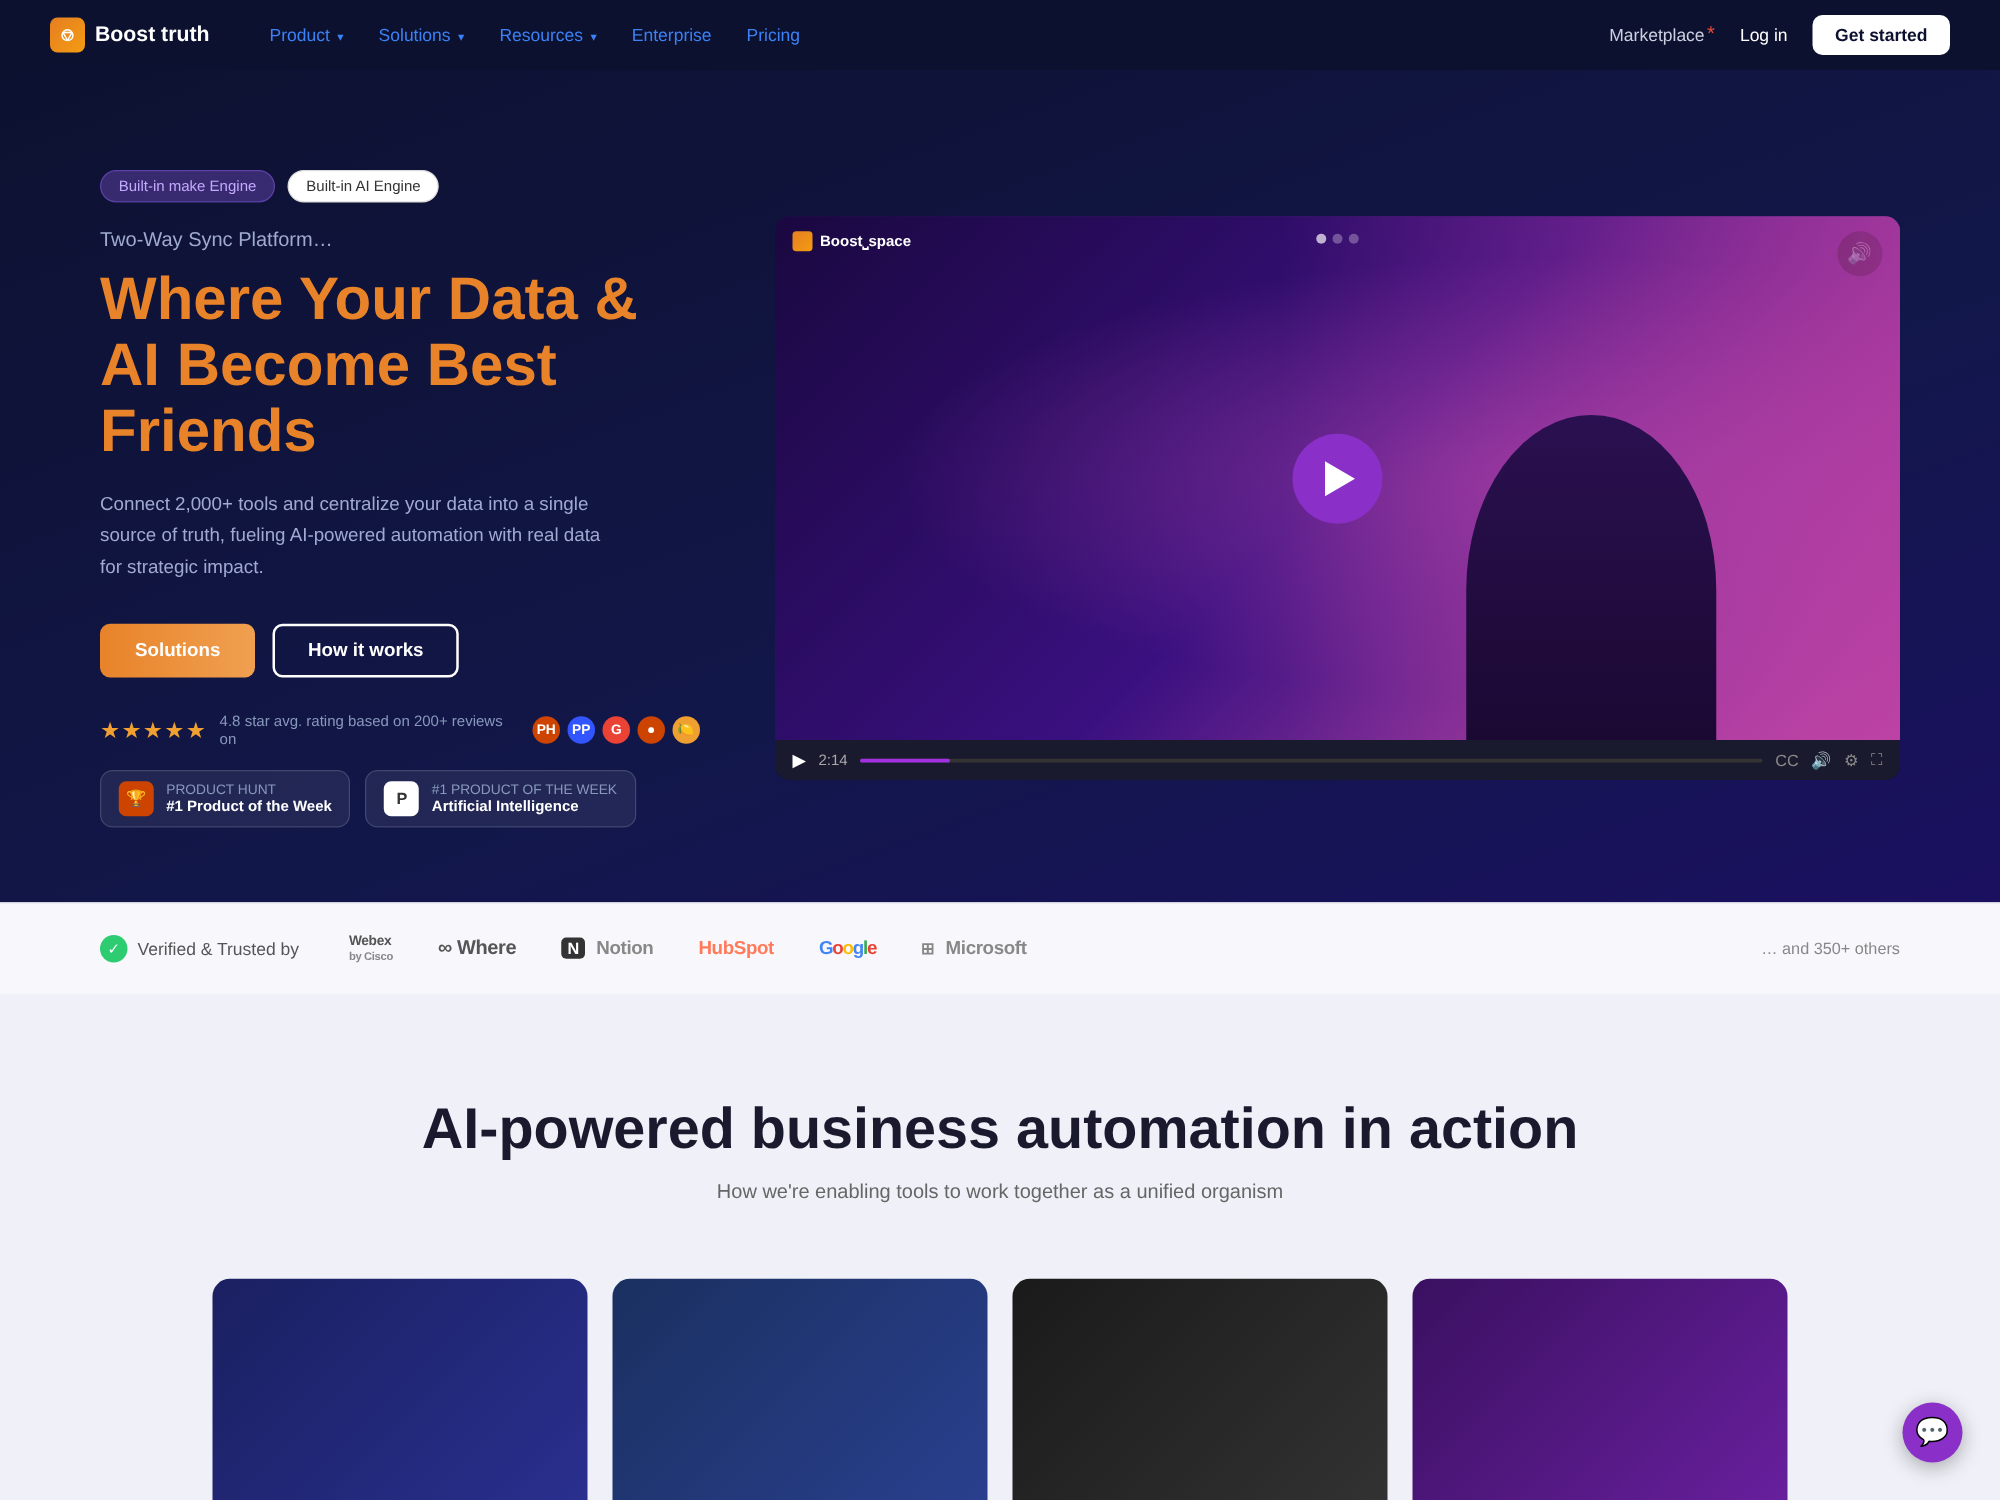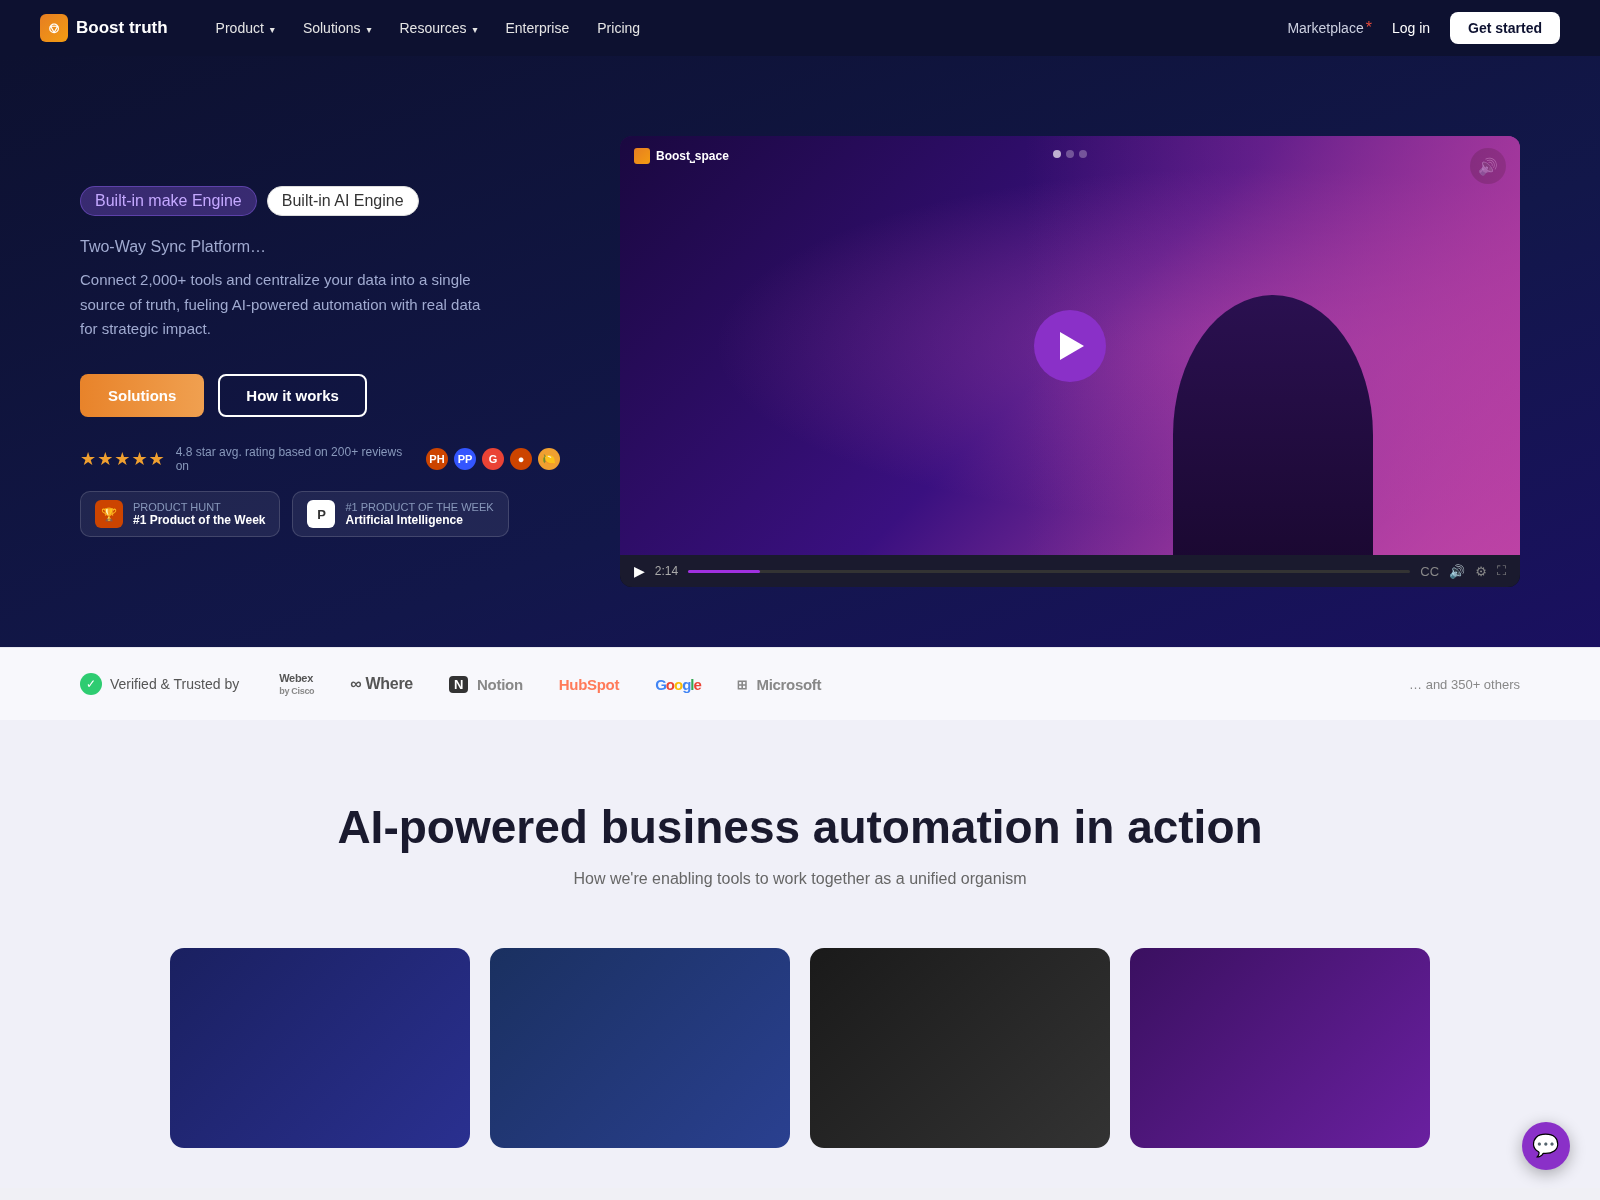--- a/index.html
+++ b/index.html
@@ -33,21 +33,21 @@
       display: flex; align-items: center; justify-content: center;
       color: #fff; font-size: 14px; font-weight: 900;
     }
     .nav-links {
       display: flex;
       align-items: center;
       gap: 4px;
       flex: 1;
     }
     .nav-link {
-      color: #e5e5e5;
+      color: #3b82f6;
       text-decoration: none;
       font-size: 14px;
       padding: 6px 12px;
       border-radius: 6px;
       display: flex;
       align-items: center;
       gap: 4px;
       cursor: pointer;
     }
     .nav-right {
@@ -98,21 +98,21 @@
       flex: 0 0 480px;
     }
     .hero-badges {
       display: flex;
       gap: 10px;
       margin-bottom: 22px;
     }
     .badge {
       border-radius: 20px;
       padding: 5px 14px;
-      font-size: 16px;
+      font-size: 12px;
       font-weight: 500;
       display: flex;
       align-items: center;
       gap: 6px;
     }
     .badge-make {
       background: rgba(120, 80, 200, 0.4);
       color: #c4a8ff;
       border: 1px solid rgba(150,100,255,0.4);
     }
@@ -486,20 +486,21 @@
   </div>
 </nav>
 
 <section class="hero">
   <div class="hero-left">
     <div class="hero-badges">
       <span class="badge badge-make">Built-in make Engine</span>
       <span class="badge badge-ai">Built-in AI Engine</span>
     </div>
     <p class="hero-subtitle">Two-Way Sync Platform…</p>
+    <h1 class="hero-title">Where Your Data &amp; AI Become Best Friends</h1>
     <p class="hero-desc">Connect 2,000+ tools and centralize your data into a single source of truth, fueling AI-powered automation with real data for strategic impact.</p>
     <div class="hero-buttons">
       <button class="btn-solutions">Solutions</button>
       <button class="btn-how">How it works</button>
     </div>
     <div class="hero-rating">
       <span class="stars">★★★★★</span>
       <span class="rating-text">4.8 star avg. rating based on 200+ reviews on</span>
       <div class="rating-logos">
         <span class="rating-logo-badge badge-ph">PH</span>

